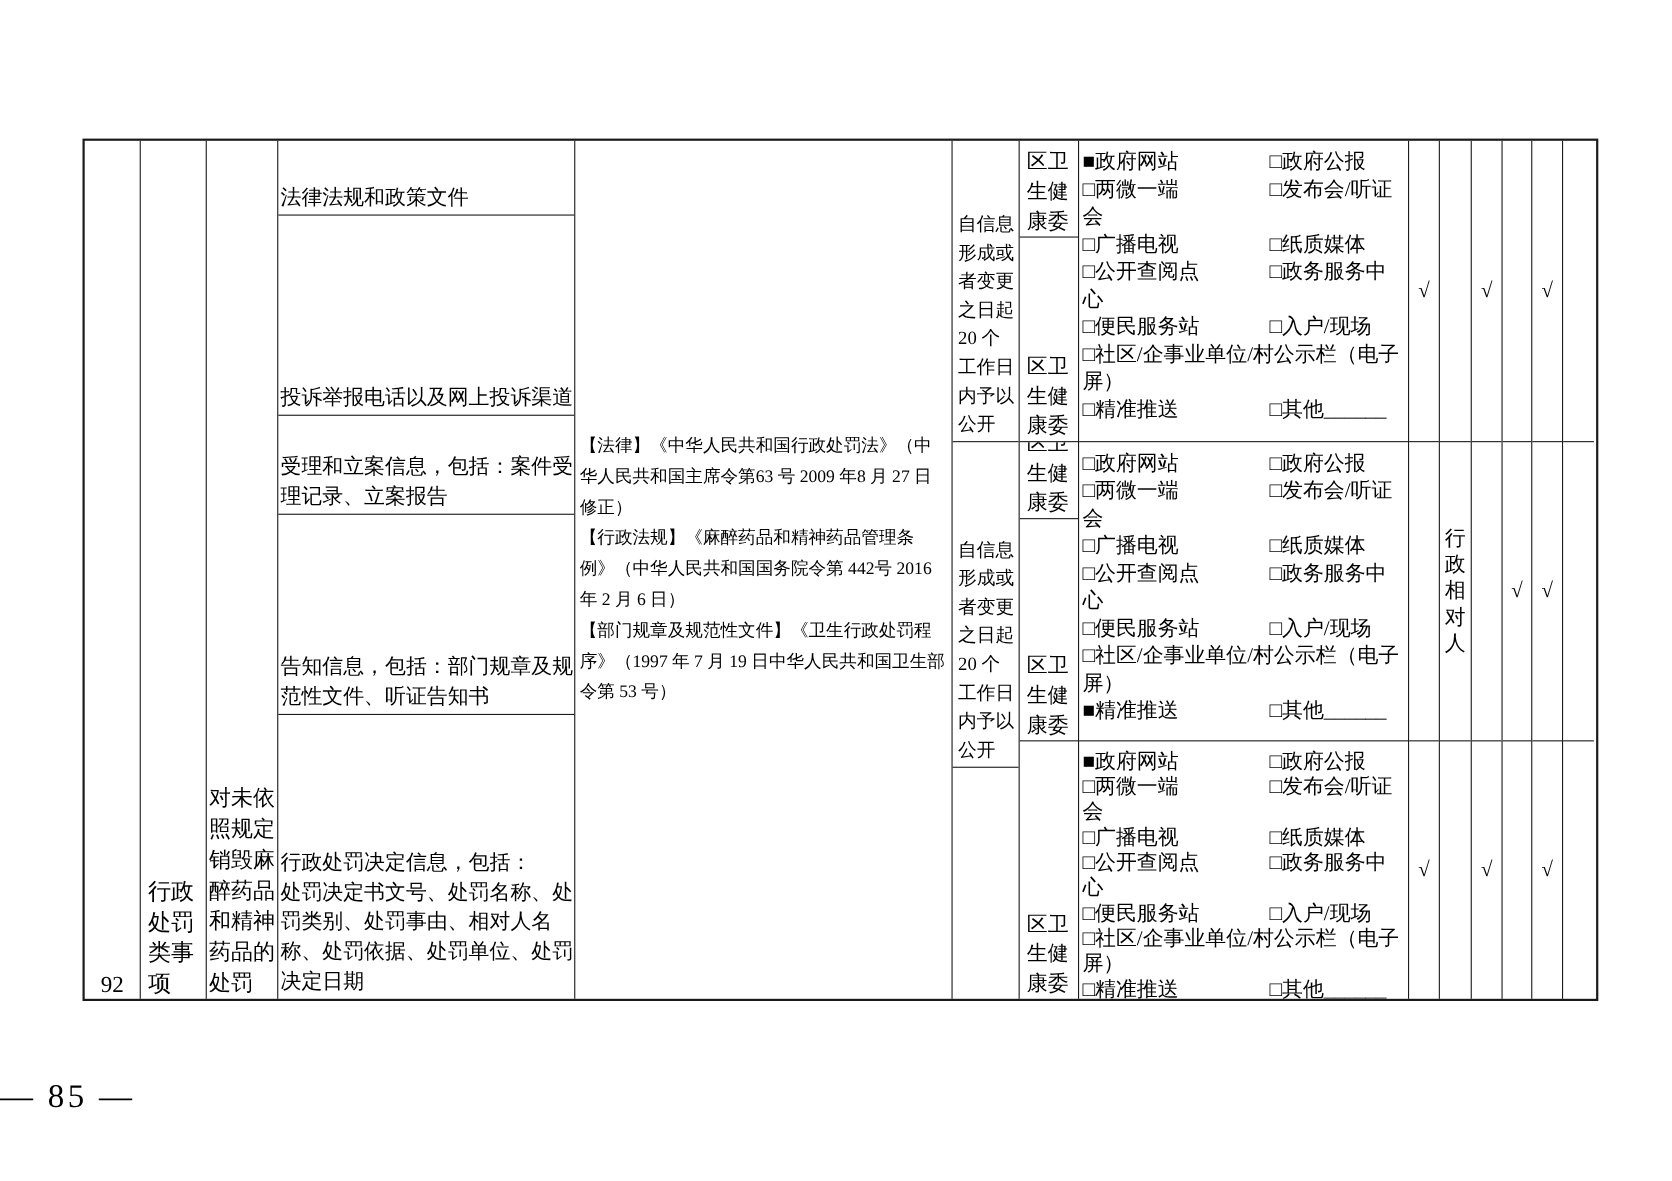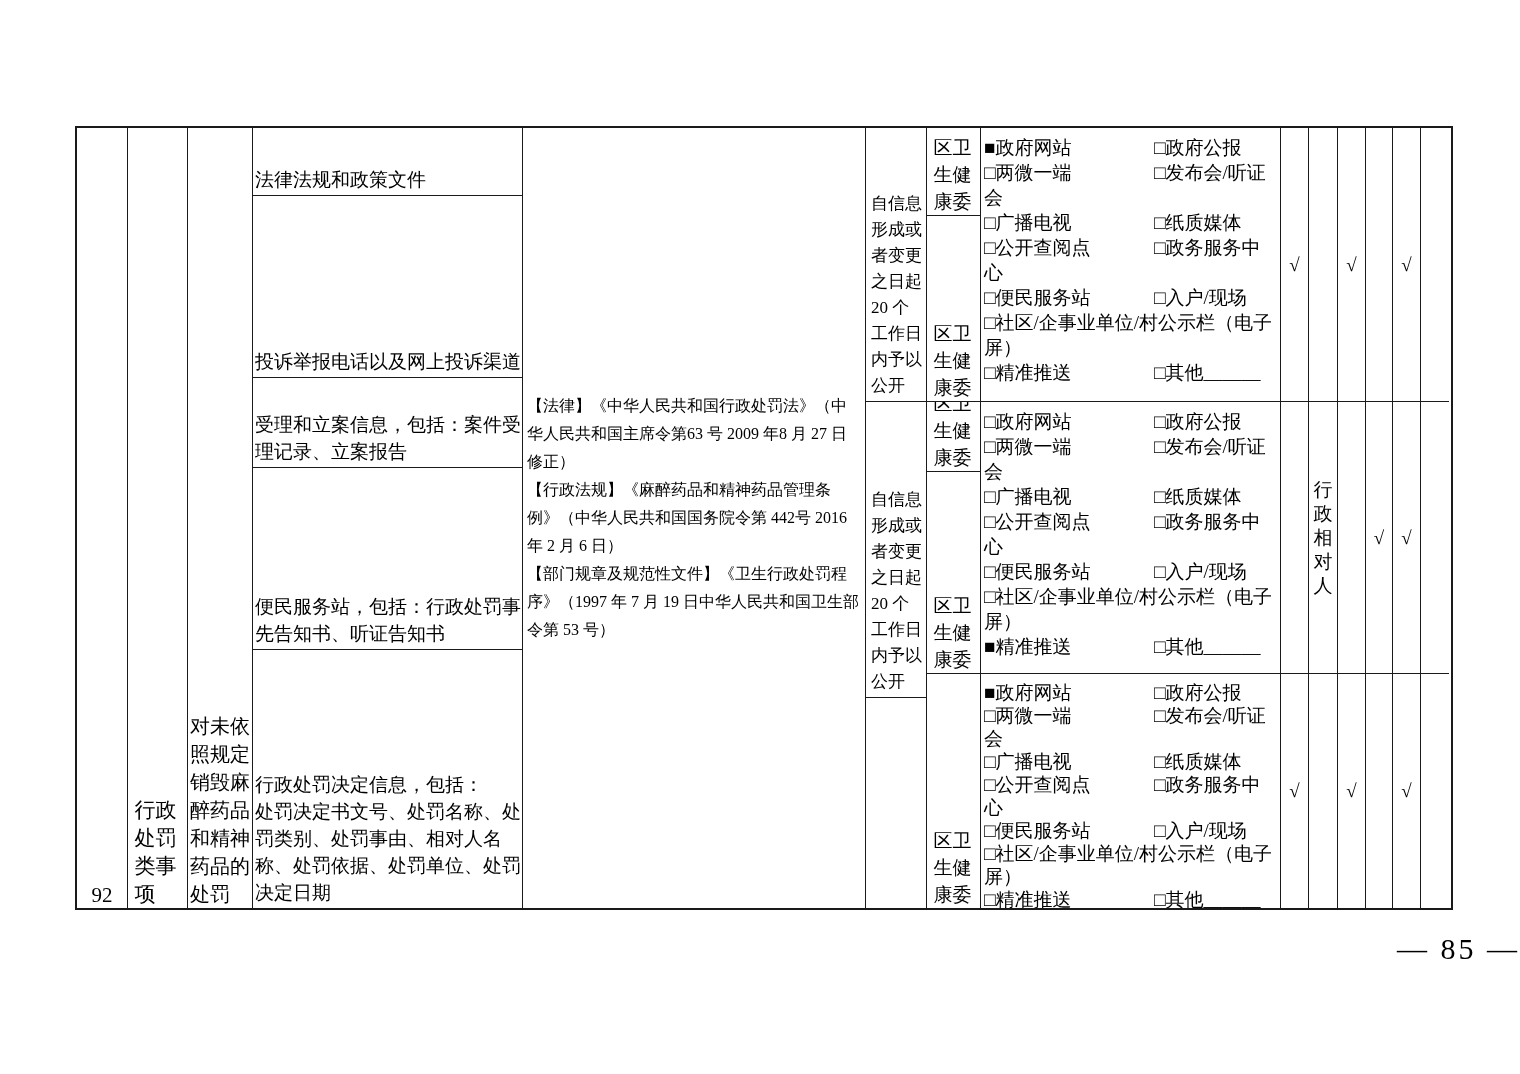--- a/index.html
+++ b/index.html
@@ -58,21 +58,21 @@
   .m28 { width:28px; } .m29 { width:29px; } .m27 { width:27px; }
   .c-mark .cell { align-items:center; justify-content:center; }
   .vert { width:1.1em; line-height:24px; word-break:break-all; text-align:center; }
 
   
   .h92{height:68px;} .h182{height:182px;} .h90{height:90px;}
   .h88{height:88px;} .h186{height:186px;} .h70{height:70px;} .h202{height:202px;}
   .h274{height:274px;} .h272{height:272px;}
 
   .pageno {
-    position:absolute; left:0; right:0; top:932px; text-align:right;
+    position:absolute; left:0; right:0; top:980px; text-align:left;
     font-size:30px; letter-spacing:3px;
   }
 </style>
 </head>
 <body>
 
 <div class="tbl">
 
   <div class="col c-id">
     <div class="cell end vc hc">
@@ -89,21 +89,21 @@
   <div class="col c-item">
     <div class="cell end vc hc">
       <span class="wrapblk">对未依照规定销毁麻醉药品和精神药品的处罚</span>
     </div>
   </div>
 
   <div class="col c-content">
     <div class="cell vc h92"><span>法律法规和政策文件</span></div>
     <div class="cell vc h182"><span>投诉举报电话以及网上投诉渠道</span></div>
     <div class="cell vc h90"><span>受理和立案信息，包括：案件受理记录、立案报告</span></div>
-    <div class="cell vc h182"><span>便民服务站，包括：行政处罚事先告知书、听证告知书</span></div>
+    <div class="cell vc h182"><span>告知信息，包括：部门规章及规范性文件、听证告知书</span></div>
     <div class="cell end vc"><span>行政处罚决定信息，包括：
 处罚决定书文号、处罚名称、处罚类别、处罚事由、相对人名称、处罚依据、处罚单位、处罚决定日期</span></div>
   </div>
 
   <div class="col c-legal">
     <div class="cell end">
       <p>【法律】《中华人民共和国行政处罚法》（中华人民共和国主席令第63 号  2009 年8 月 27 日修正）</p>
       <p>【行政法规】《麻醉药品和精神药品管理条例》（中华人民共和国国务院令第 442号  2016 年 2 月 6 日）</p>
       <p>【部门规章及规范性文件】《卫生行政处罚程序》（1997 年 7 月 19 日中华人民共和国卫生部令第 53 号）</p>
     </div>

